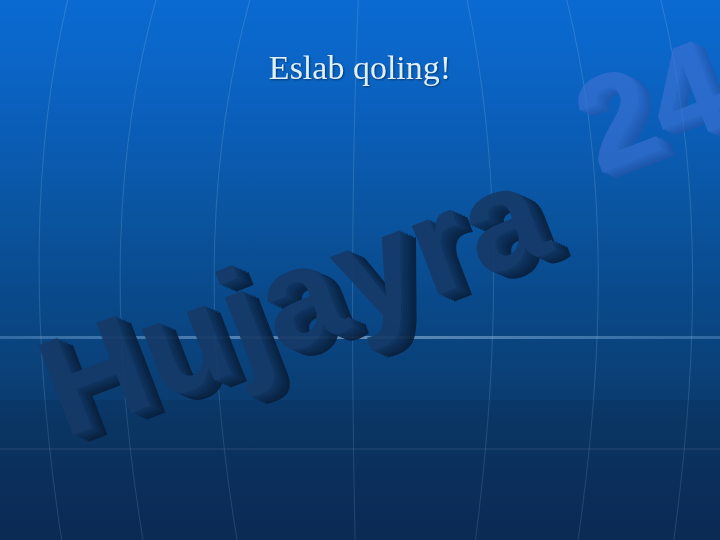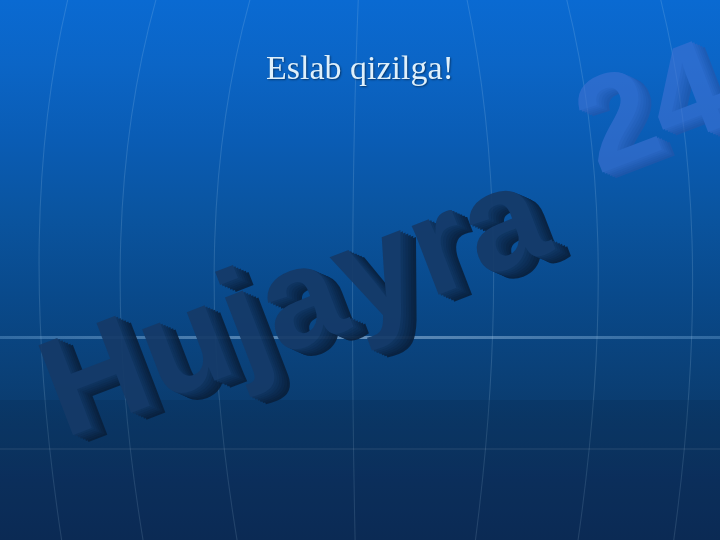--- a/index.html
+++ b/index.html
@@ -162,16 +162,16 @@
     <rect x="0" y="336" width="720" height="3" fill="url(#bandGrad)"></rect>
     <rect x="0" y="448" width="720" height="2" fill="#ffffff" fill-opacity="0.07"></rect>
 
     <rect x="0" y="400" width="720" height="140" fill="#071f3d" fill-opacity="0.16"></rect>
   </svg>
 
   <div id="wordart-24" class="wordart">24</div>
 
   <div id="wordart-hujayra" class="wordart">Hujayra</div>
 
-  <div id="title">Eslab qizilga!</div>
+  <div id="title">Eslab qoling!</div>
 
 
 </div>
 
 </body></html>

